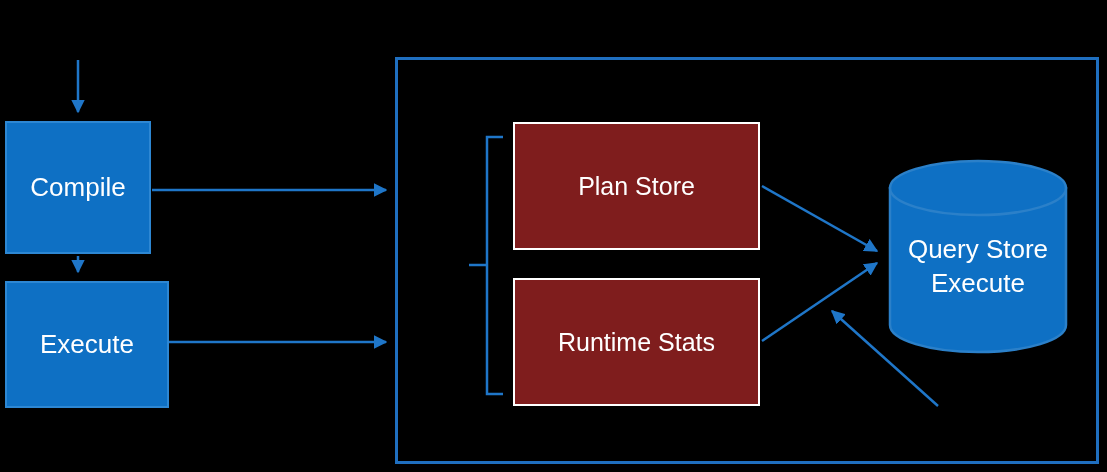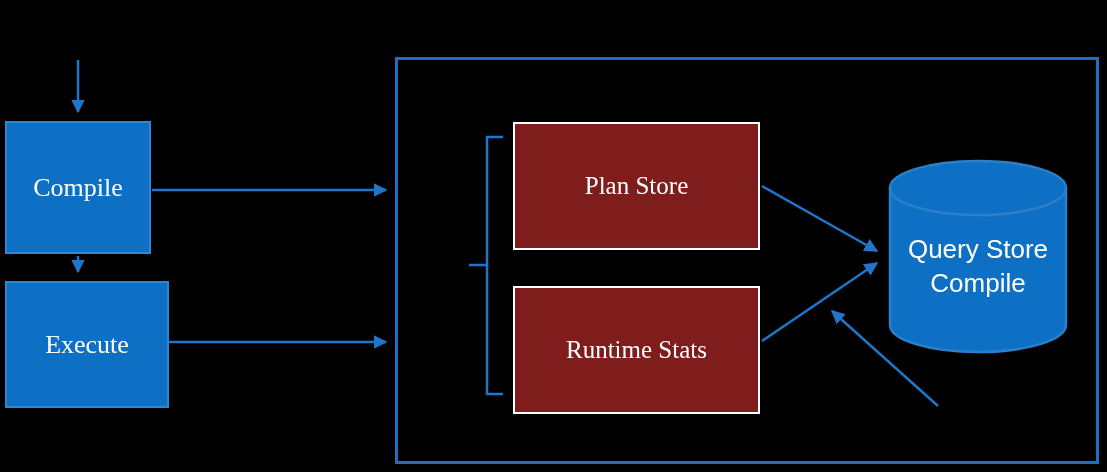--- a/index.html
+++ b/index.html
@@ -21,21 +21,20 @@
     top: 0;
   }
   .node {
     position: absolute;
     display: flex;
     align-items: center;
     justify-content: center;
     color: #FFFFFF;
     box-sizing: border-box;
     text-align: center;
-    font-family: Liberation Serif, serif;
   }
   .blue-box {
     background: #0E70C4;
     border: 2px solid #2D87D3;
     font-size: 26px;
   }
   .orange-box {
     background: #7f1d1d;
     border: 2px solid #ffffff;
     font-size: 25px;
@@ -97,19 +96,19 @@
   </div>
 
   <div class="node blue-box" style="left:5px; top:281px; width:164px; height:127px;">
     <span>Execute</span>
   </div>
 
   <div class="node orange-box" style="left:513px; top:122px; width:247px; height:128px;">
     <span>Plan Store</span>
   </div>
 
-  <div class="node orange-box" style="left:513px; top:278px; width:247px; height:128px;margin-top:8px;">
+  <div class="node orange-box" style="left:513px; top:278px; width:247px; height:128px;">
     <span>Runtime Stats</span>
   </div>
 
-  <div class="cylinder-label">Query Store Compile</div>
+  <div class="cylinder-label">Query Store Execute</div>
 
 </div>
 
 </body></html>

